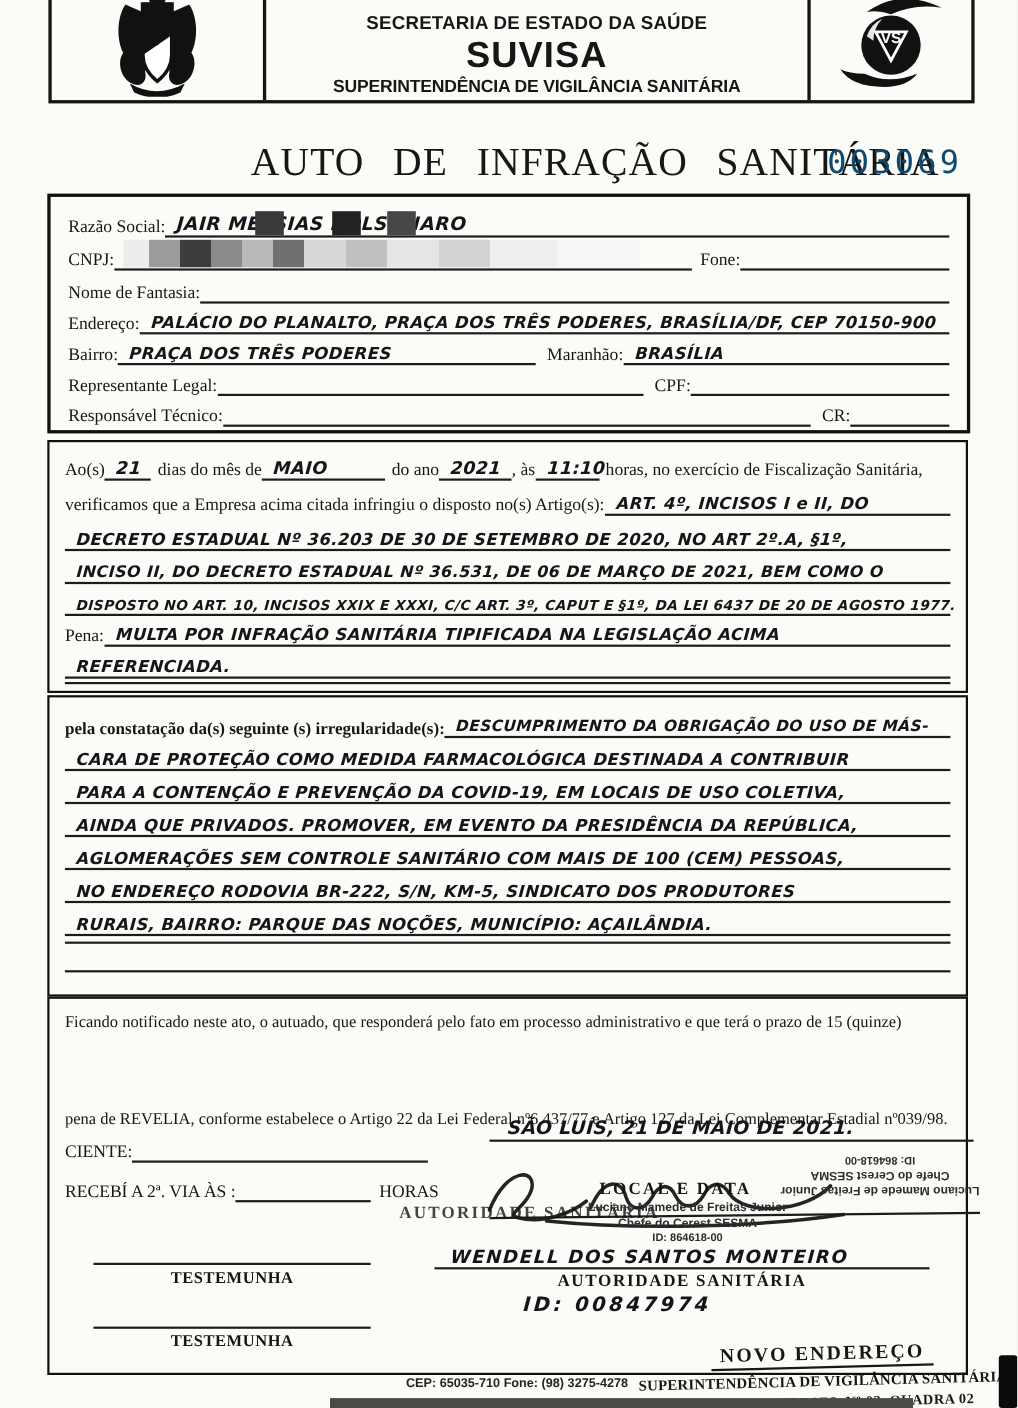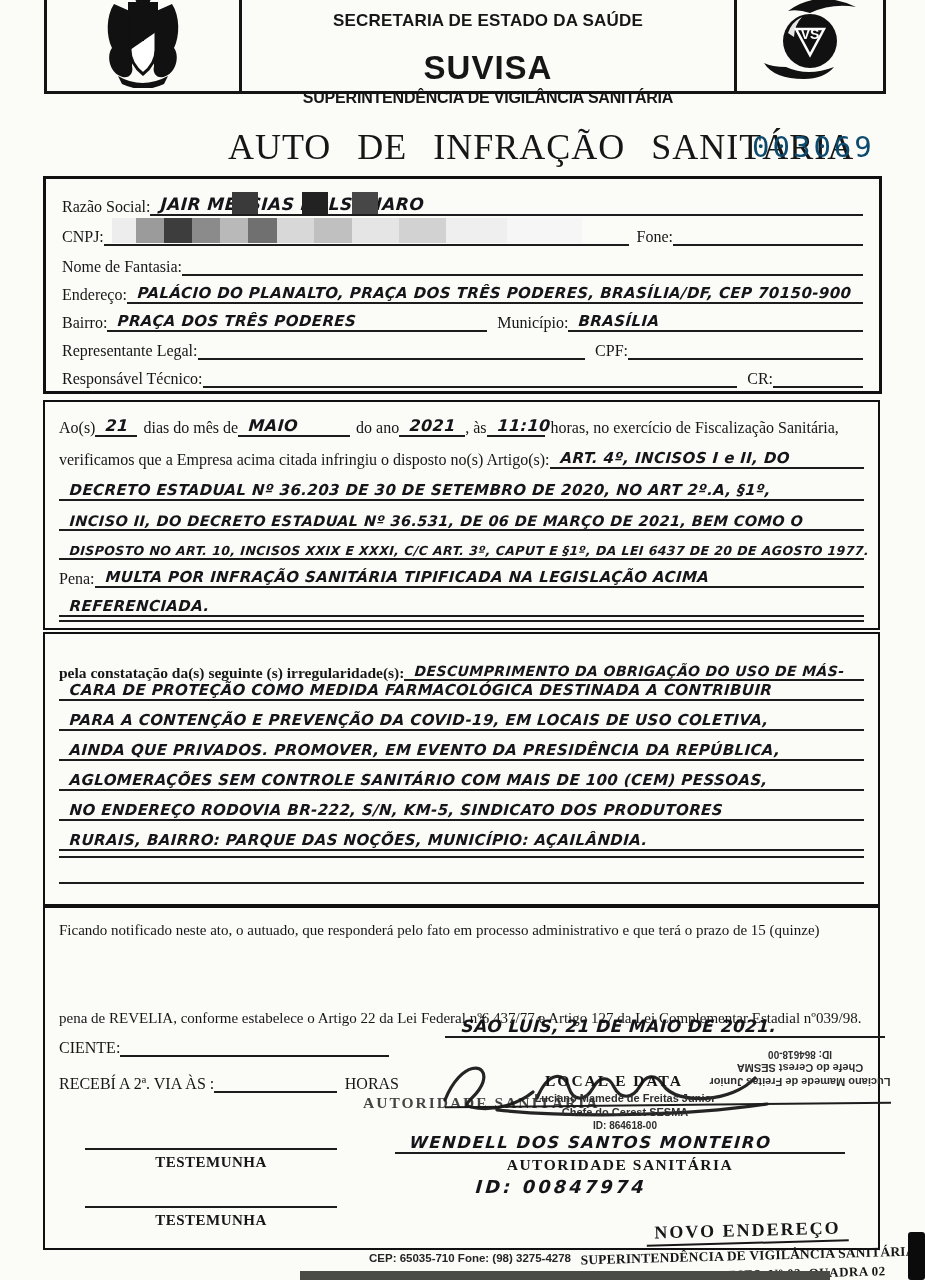--- a/index.html
+++ b/index.html
@@ -42,21 +42,21 @@
         <rect x="24" y="6" width="30" height="10" fill="#111"></rect>
         <path d="M26 16 h26 v38 c0 12 -8 20 -13 24 c-5 -4 -13 -12 -13 -24 Z" fill="#fff" stroke="#111" stroke-width="3"></path>
         <path d="M26 16 h26 v20 l-26 18 Z" fill="#111"></path>
         <rect x="26" y="38" width="14" height="7" fill="#111"></rect>
         <path d="M30 0 h18 l-3 8 h-12 Z" fill="#111"></path>
         <path d="M14 80 q24 14 50 0 l-4 8 q-21 10 -42 0 Z" fill="#111"></path>
       </svg>
     </div>
     <div class="cell" style="flex:1;flex-direction:column;justify-content:flex-start;padding-top:18px;">
       <div class="sans" style="font-size:17px;font-weight:700;letter-spacing:.2px;">SECRETARIA DE ESTADO DA SAÚDE</div>
-      <div class="sans" style="font-size:33px;font-weight:700;letter-spacing:1px;margin-top:18px;">SUVISA</div>
+      <div class="sans" style="font-size:33px;font-weight:700;letter-spacing:1px;margin-top:0;">SUVISA</div>
       <div class="sans" style="font-size:16px;font-weight:700;margin-top:2px;letter-spacing:-0.2px;">SUPERINTENDÊNCIA DE VIGILÂNCIA SANITÁRIA</div>
     </div>
     <div class="cell" style="width:146px;border-left:3px solid #141414;">
       <svg width="104" height="90" viewBox="0 0 104 90">
         <path d="M30 14 Q60 -8 98 10 Q74 6 52 16 Q40 12 30 14 Z" fill="#111"></path>
         <path d="M6 66 Q16 82 46 82 Q66 82 76 70 Q50 80 28 70 Q14 70 6 66 Z" fill="#111"></path>
         <circle cx="52" cy="44" r="27" fill="#111"></circle>
         <path d="M30 36 a27 27 0 0 1 14 -16 a30 30 0 0 0 -8 20 Z" fill="#fff" opacity=".9"></path>
         <path d="M38 32 L66 32 L52 58 Z" fill="#111" stroke="#fff" stroke-width="2.5"></path>
         <text x="52" y="42" text-anchor="middle" fill="#fff" font-family="Liberation Sans,sans-serif" font-size="14" font-weight="bold">VS</text>
@@ -94,21 +94,21 @@
       <span class="lbl">Endereço:</span>
       <span class="ul grow">
         <span class="hw" style="font-size:15px;">PALÁCIO DO PLANALTO, PRAÇA DOS TRÊS PODERES, BRASÍLIA/DF, CEP 70150-900</span>
       </span>
     </div>
     <div class="row" style="top:130px;">
       <span class="lbl">Bairro:</span>
       <span class="ul" style="width:380px;">
         <span class="hw" style="font-size:15px;">PRAÇA DOS TRÊS PODERES</span>
       </span>
-      <span class="lbl" style="margin-left:10px;">Município:</span>
+      <span class="lbl" style="margin-left:10px;">Maranhão:</span>
       <span class="ul grow">
         <span class="hw" style="font-size:15px;">BRASÍLIA</span>
       </span>
     </div>
     <div class="row" style="top:158px;">
       <span class="lbl">Representante Legal:</span>
       <span class="ul grow"></span>
       <span class="lbl" style="margin-left:10px;">CPF:</span>
       <span class="ul" style="width:235px;"></span>
     </div>
@@ -169,21 +169,21 @@
     </div>
     <div class="row" style="top:192px;left:14px;right:14px;">
       <span class="ul grow">
         <span class="hw" style="font-size:15px;">REFERENCIADA.</span>
       </span>
     </div>
     <div class="hline" style="top:218px;left:14px;right:14px;"></div>
   </div>
 
   <div class="box" style="left:43px;top:632px;width:833px;height:270px;border-width:2.5px;">
-    <div class="row" style="top:24px;left:14px;right:14px;">
+    <div class="row" style="top:14px;left:14px;right:14px;">
       <span class="lbl" style="font-weight:700;font-size:15.5px;">pela constatação da(s) seguinte (s) irregularidade(s):</span>
       <span class="ul grow">
         <span class="hw" style="font-size:14px;">DESCUMPRIMENTO DA OBRIGAÇÃO DO USO DE MÁS-</span>
       </span>
     </div>
     <div class="row" style="top:44px;left:14px;right:14px;">
       <span class="ul grow">
           <span class="hw" style="font-size:15px;">CARA DE PROTEÇÃO COMO MEDIDA FARMACOLÓGICA DESTINADA A CONTRIBUIR</span>
         </span>
     </div>

